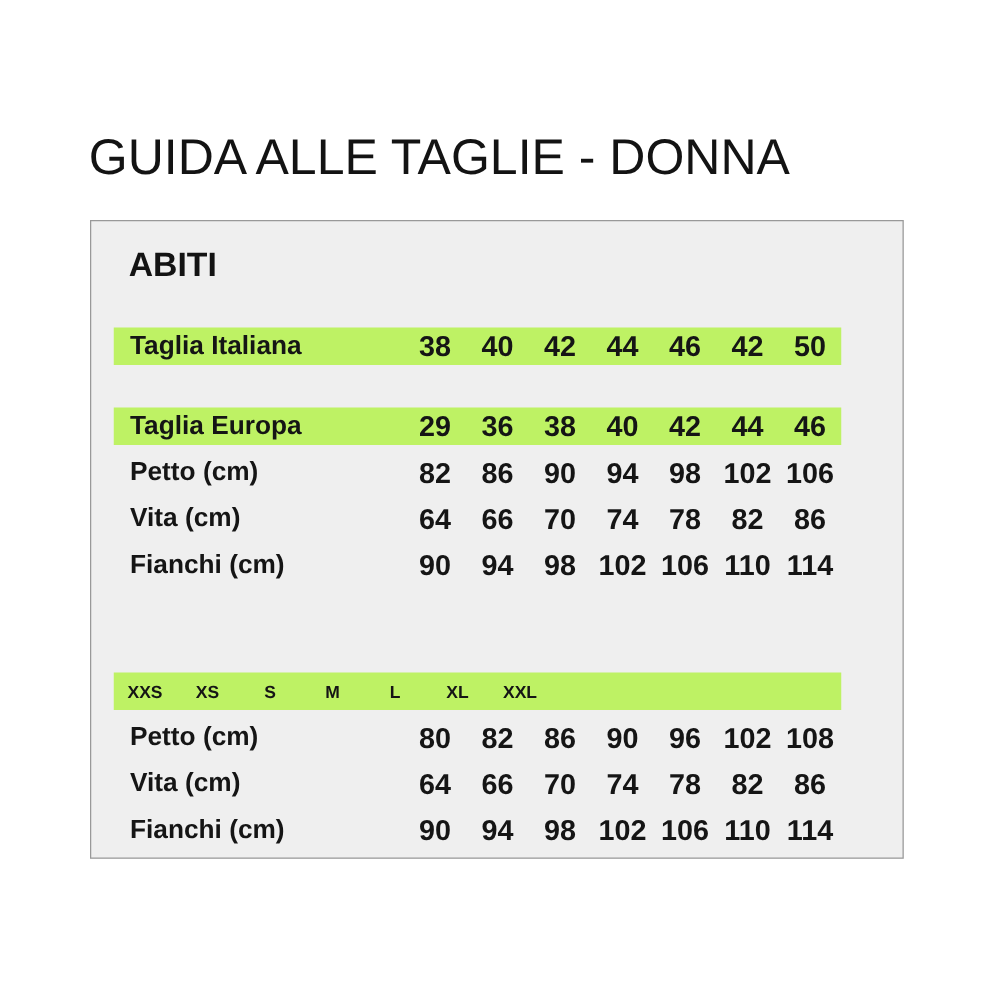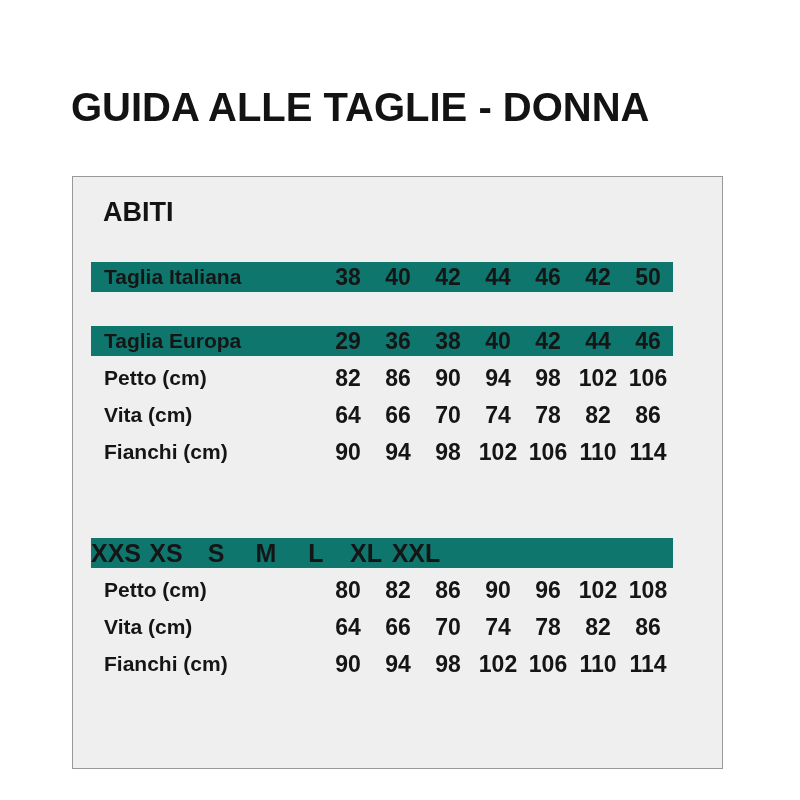--- a/index.html
+++ b/index.html
@@ -12,71 +12,71 @@
   .page {
     position: relative;
     width: 800px;
     height: 800px;
     background: #ffffff;
     overflow: hidden;
   }
   .page-title {
     position: absolute;
     left: 71px;
-    top: 85px;
+    top: 104px;
     margin: 0;
     font-size: 40px;
-    font-weight: 700;
+    font-weight: 400;
     letter-spacing: 0px;
     color: #131313;
     white-space: nowrap;
     text-align: right;
   }
   .panel {
     position: absolute;
     left: 72px;
     top: 176px;
     width: 651px;
-    height: 593px;
+    height: 511px;
     box-sizing: border-box;
     background: #efefef;
     border: 1px solid #999999;
   }
   .section-title {
     margin: 20px 0 26px 30px;
     font-size: 27px;
     font-weight: 700;
     line-height: 31px;
     color: #131313;
   }
   .size-table { margin-left: 18px; }
   .size-table.second { margin-top: 71px; }
   .row {
     display: flex;
     align-items: center;
     height: 30px;
     width: 582px;
     margin-bottom: 7px;
   }
-  .row.band { background: #0f766e; margin-top: 34px; }
+  .row.band { background: #bef264; margin-top: 34px; }
   .row-label {
     box-sizing: border-box;
     width: 232px;
     padding-left: 13px;
     font-size: 21px;
     font-weight: 700;
     white-space: nowrap;
   }
   .cell {
     width: 50px;
     text-align: center;
     font-size: 23px;
     font-weight: 700;
   }
-  .row.sizes-header .cell { font-size: 25px; }
+  .row.sizes-header .cell { font-size: 14px; }
 </style>
 </head>
 <body>
 
 <div class="page">
 
   <h1 class="page-title">GUIDA ALLE TAGLIE - DONNA</h1>
 
   <section class="panel">
 

